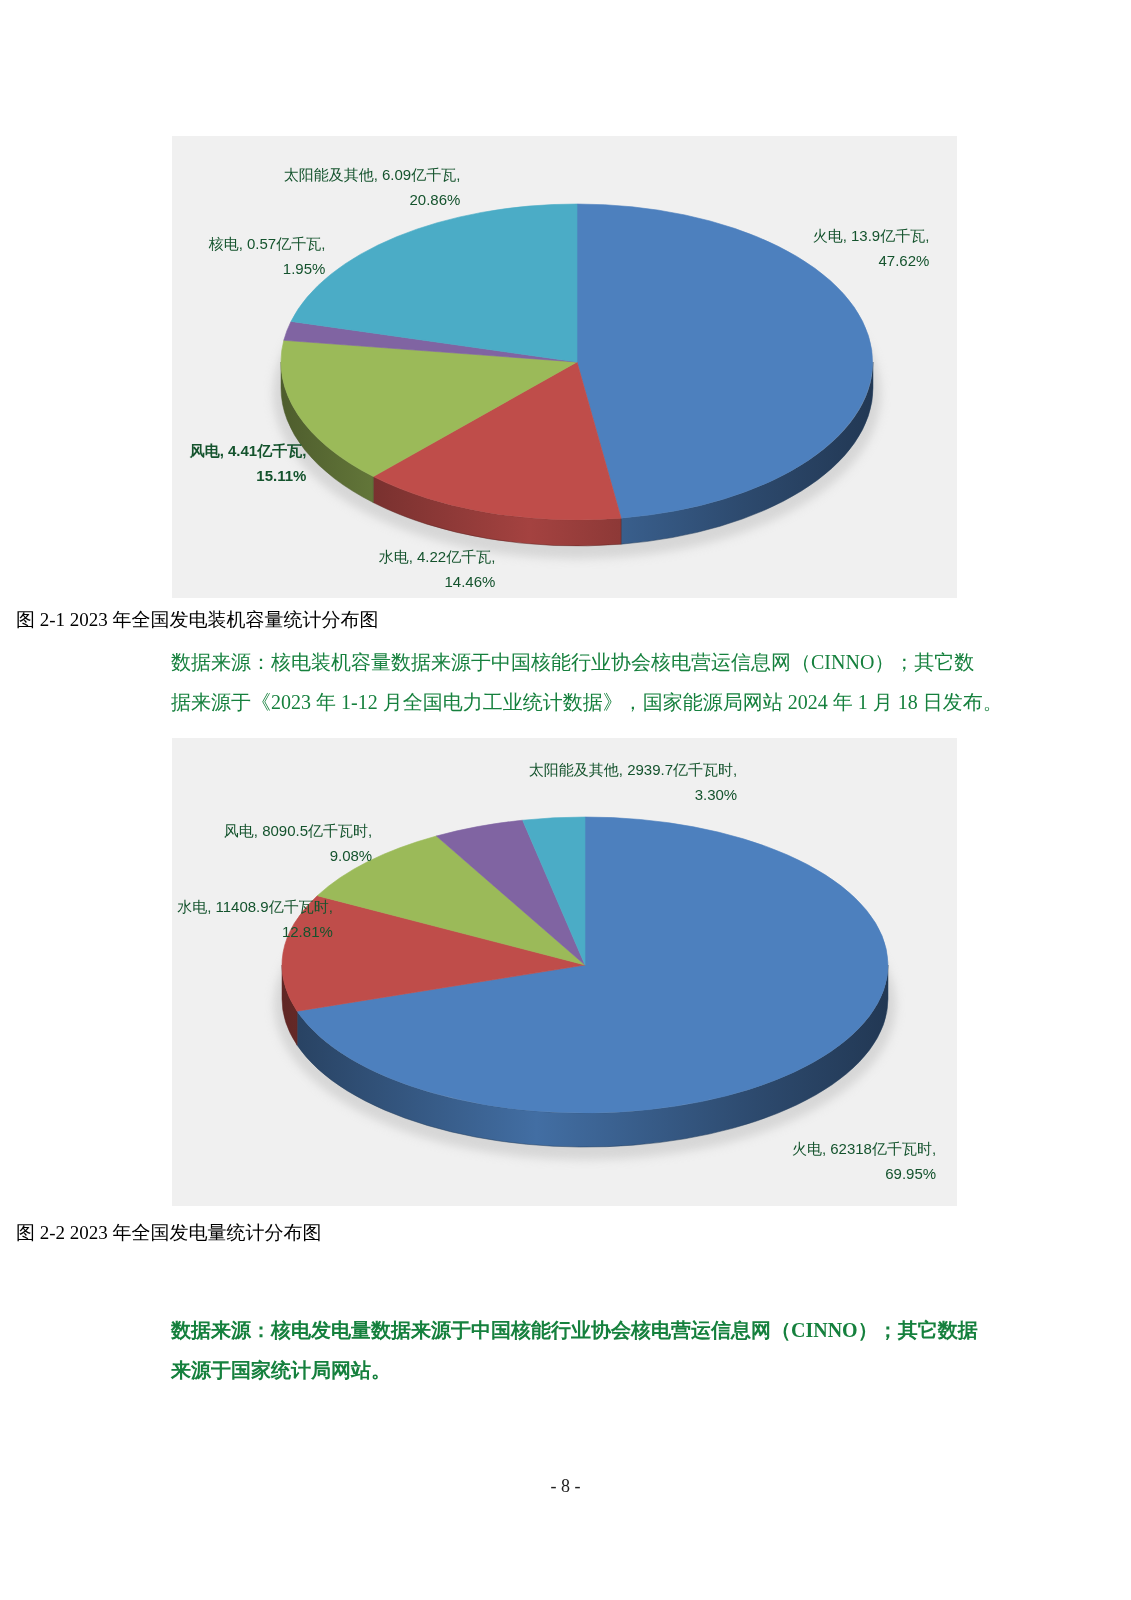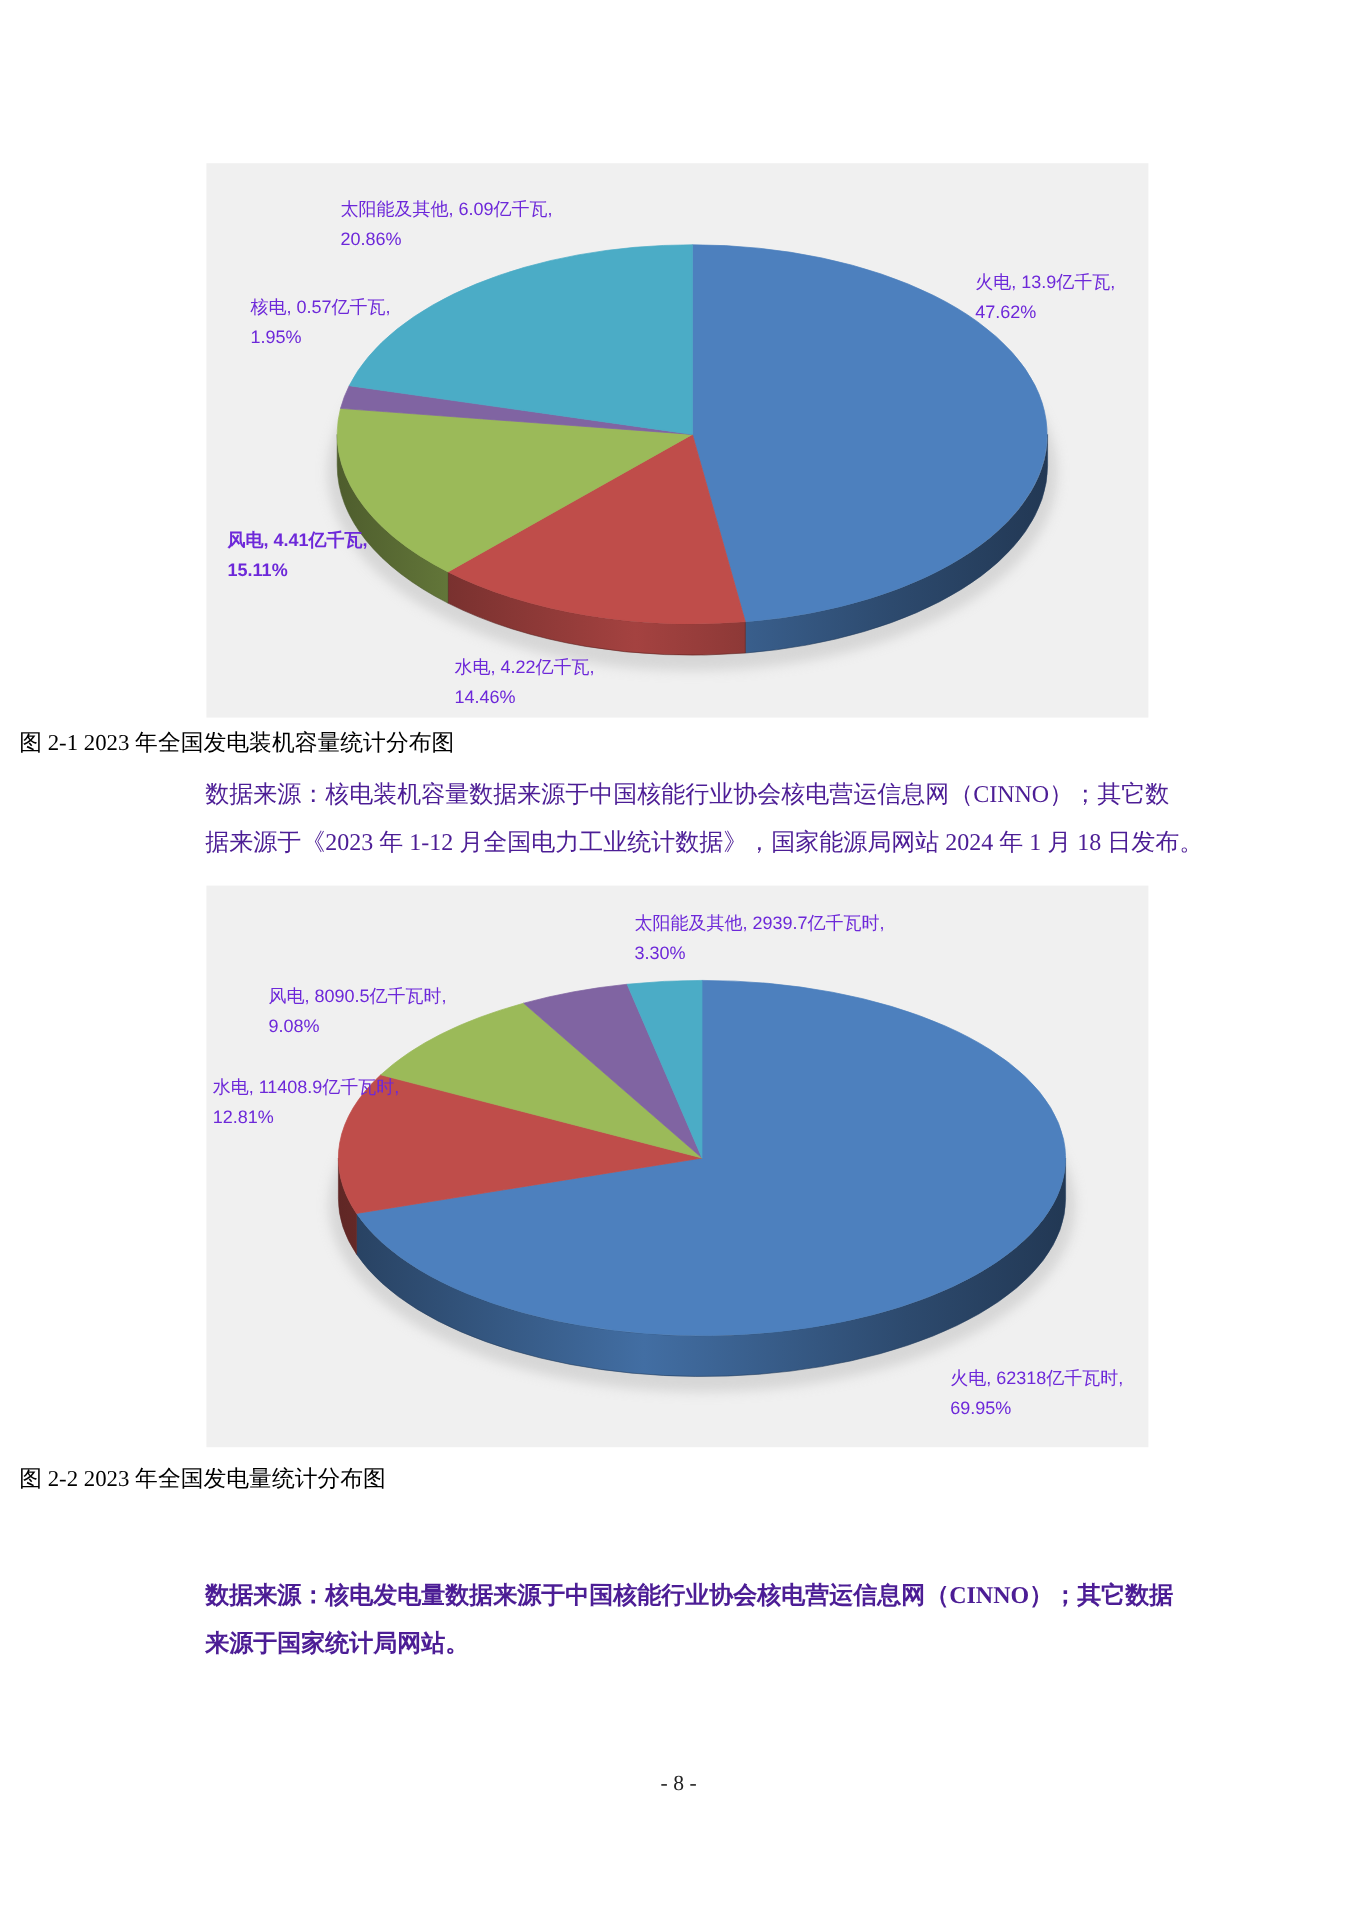--- a/index.html
+++ b/index.html
@@ -8,31 +8,31 @@
     font-family:"Liberation Serif","DejaVu Serif",serif;color:#000;overflow:hidden;
   }
   .chart-panel{
     position:absolute;left:172px;width:785px;background:#f0f0f0;
     font-family:"Liberation Sans","DejaVu Sans",sans-serif;
   }
   #panel0{top:136px;height:462px;}
   #panel1{top:738px;height:468px;}
   .chart-panel svg{position:absolute;left:0;top:0;}
   .pie-label{
-    position:absolute;transform:translateX(-50%);text-align:left;white-space:nowrap;
-    font-size:15px;line-height:25px;color:#6d28d9;
+    position:absolute;transform:translateX(-50%);text-align:right;white-space:nowrap;
+    font-size:15px;line-height:25px;color:#14532d;
   }
   .figure-caption{
     position:absolute;left:0;width:1131px;text-align:left;
     font-size:19px;line-height:26px;color:#000;padding-left:16px;
   }
   #caption0{top:607px;}
   #caption1{top:1220px;}
   .source-note{
-    position:absolute;left:171px;width:798px;font-size:20px;line-height:40px;color:#4c1d95;
+    position:absolute;left:171px;width:798px;font-size:20px;line-height:40px;color:#15803d;
   }
   #source0{top:642px;}
   #source1{top:1310px;font-weight:bold;}
   .src-line{white-space:nowrap;overflow:visible;}
   .src-line.just{text-align:justify;text-align-last:justify;text-justify:inter-character;}
   .page-number{
     position:absolute;left:0;top:1476px;width:1131px;text-align:center;
     font-size:18px;color:#222;
   }
 </style>
@@ -93,21 +93,21 @@
         <div>47.62%</div>
       </div>
       <div class="pie-label" style="left: 265px; top: 407.5px;">
         <div>水电, 4.22亿千瓦,</div>
         <div>14.46%</div>
       </div>
       <div class="pie-label" style="left: 76px; top: 301.5px; font-weight: bold;">
         <div>风电, 4.41亿千瓦,</div>
         <div>15.11%</div>
       </div>
-      <div class="pie-label" style="left: 95px; top: 108px;">
+      <div class="pie-label" style="left: 95px; top: 95px;">
         <div>核电, 0.57亿千瓦,</div>
         <div>1.95%</div>
       </div>
       <div class="pie-label" style="left: 200px; top: 25.5px;">
         <div>太阳能及其他, 6.09亿千瓦,</div>
         <div>20.86%</div>
       </div>
     </div>
   <div class="figure-caption" id="caption0">图 2-1 2023 年全国发电装机容量统计分布图</div>
   <div class="source-note" id="source0">

